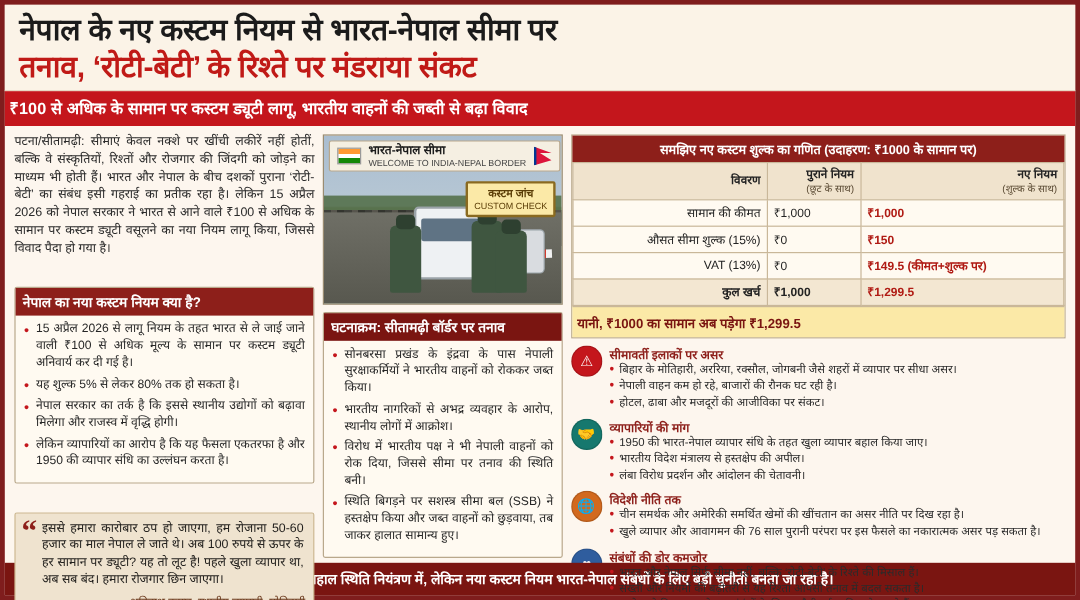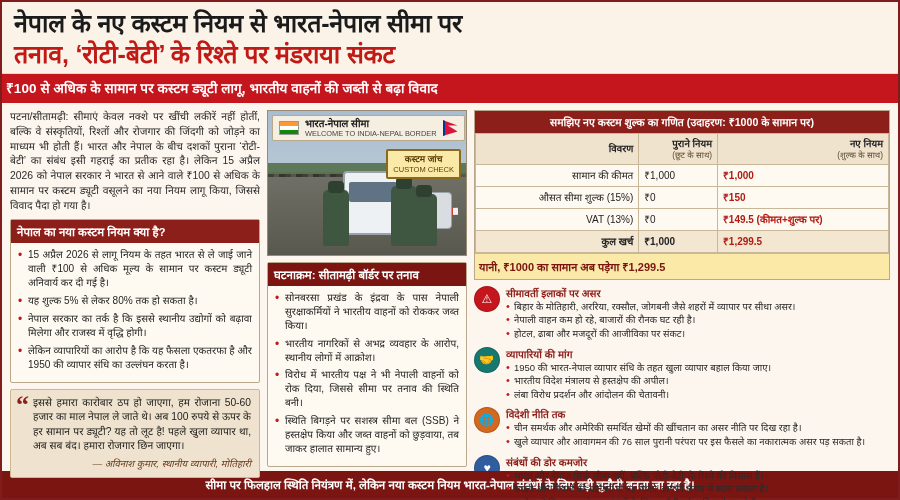--- a/index.html
+++ b/index.html
@@ -5,21 +5,21 @@
   * { box-sizing: border-box; margin: 0; padding: 0; }
   body {
     width: 900px; height: 500px;
     font-family: "Liberation Sans", sans-serif;
     background: #ffffff;
     overflow: hidden;
   }
   .infographic {
     width: 900px; height: 500px;
     background: #fdf6ee;
-    border: 2px solid #7f1d1d;
+    border: 4px solid #7f1d1d;
     position: relative;
     display: flex;
     flex-direction: column;
   }
   
   .headline {
     background: #fbf3e7;
     padding: 6px 12px 4px 12px;
     border-bottom: 1px solid #e6d8c3;
   }
@@ -44,21 +44,21 @@
   }
 
   
   .body {
     flex: 1;
     display: flex;
     padding: 7px 8px 4px 8px;
     gap: 7px;
     min-height: 0;
   }
-  .col-left  { width: 250px; display: flex; flex-direction: column; gap: 6px; }
+  .col-left  { width: 250px; display: flex; flex-direction: column; gap: 24px; }
   .col-mid   { width: 200px; display: flex; flex-direction: column; gap: 6px; }
   .col-right { flex: 1; display: flex; flex-direction: column; gap: 6px; min-width:0;}
 
   .intro-text {
     font-size: 10.4px;
     line-height: 1.42;
     color: #2a2a2a;
     text-align: justify;
   }
 

